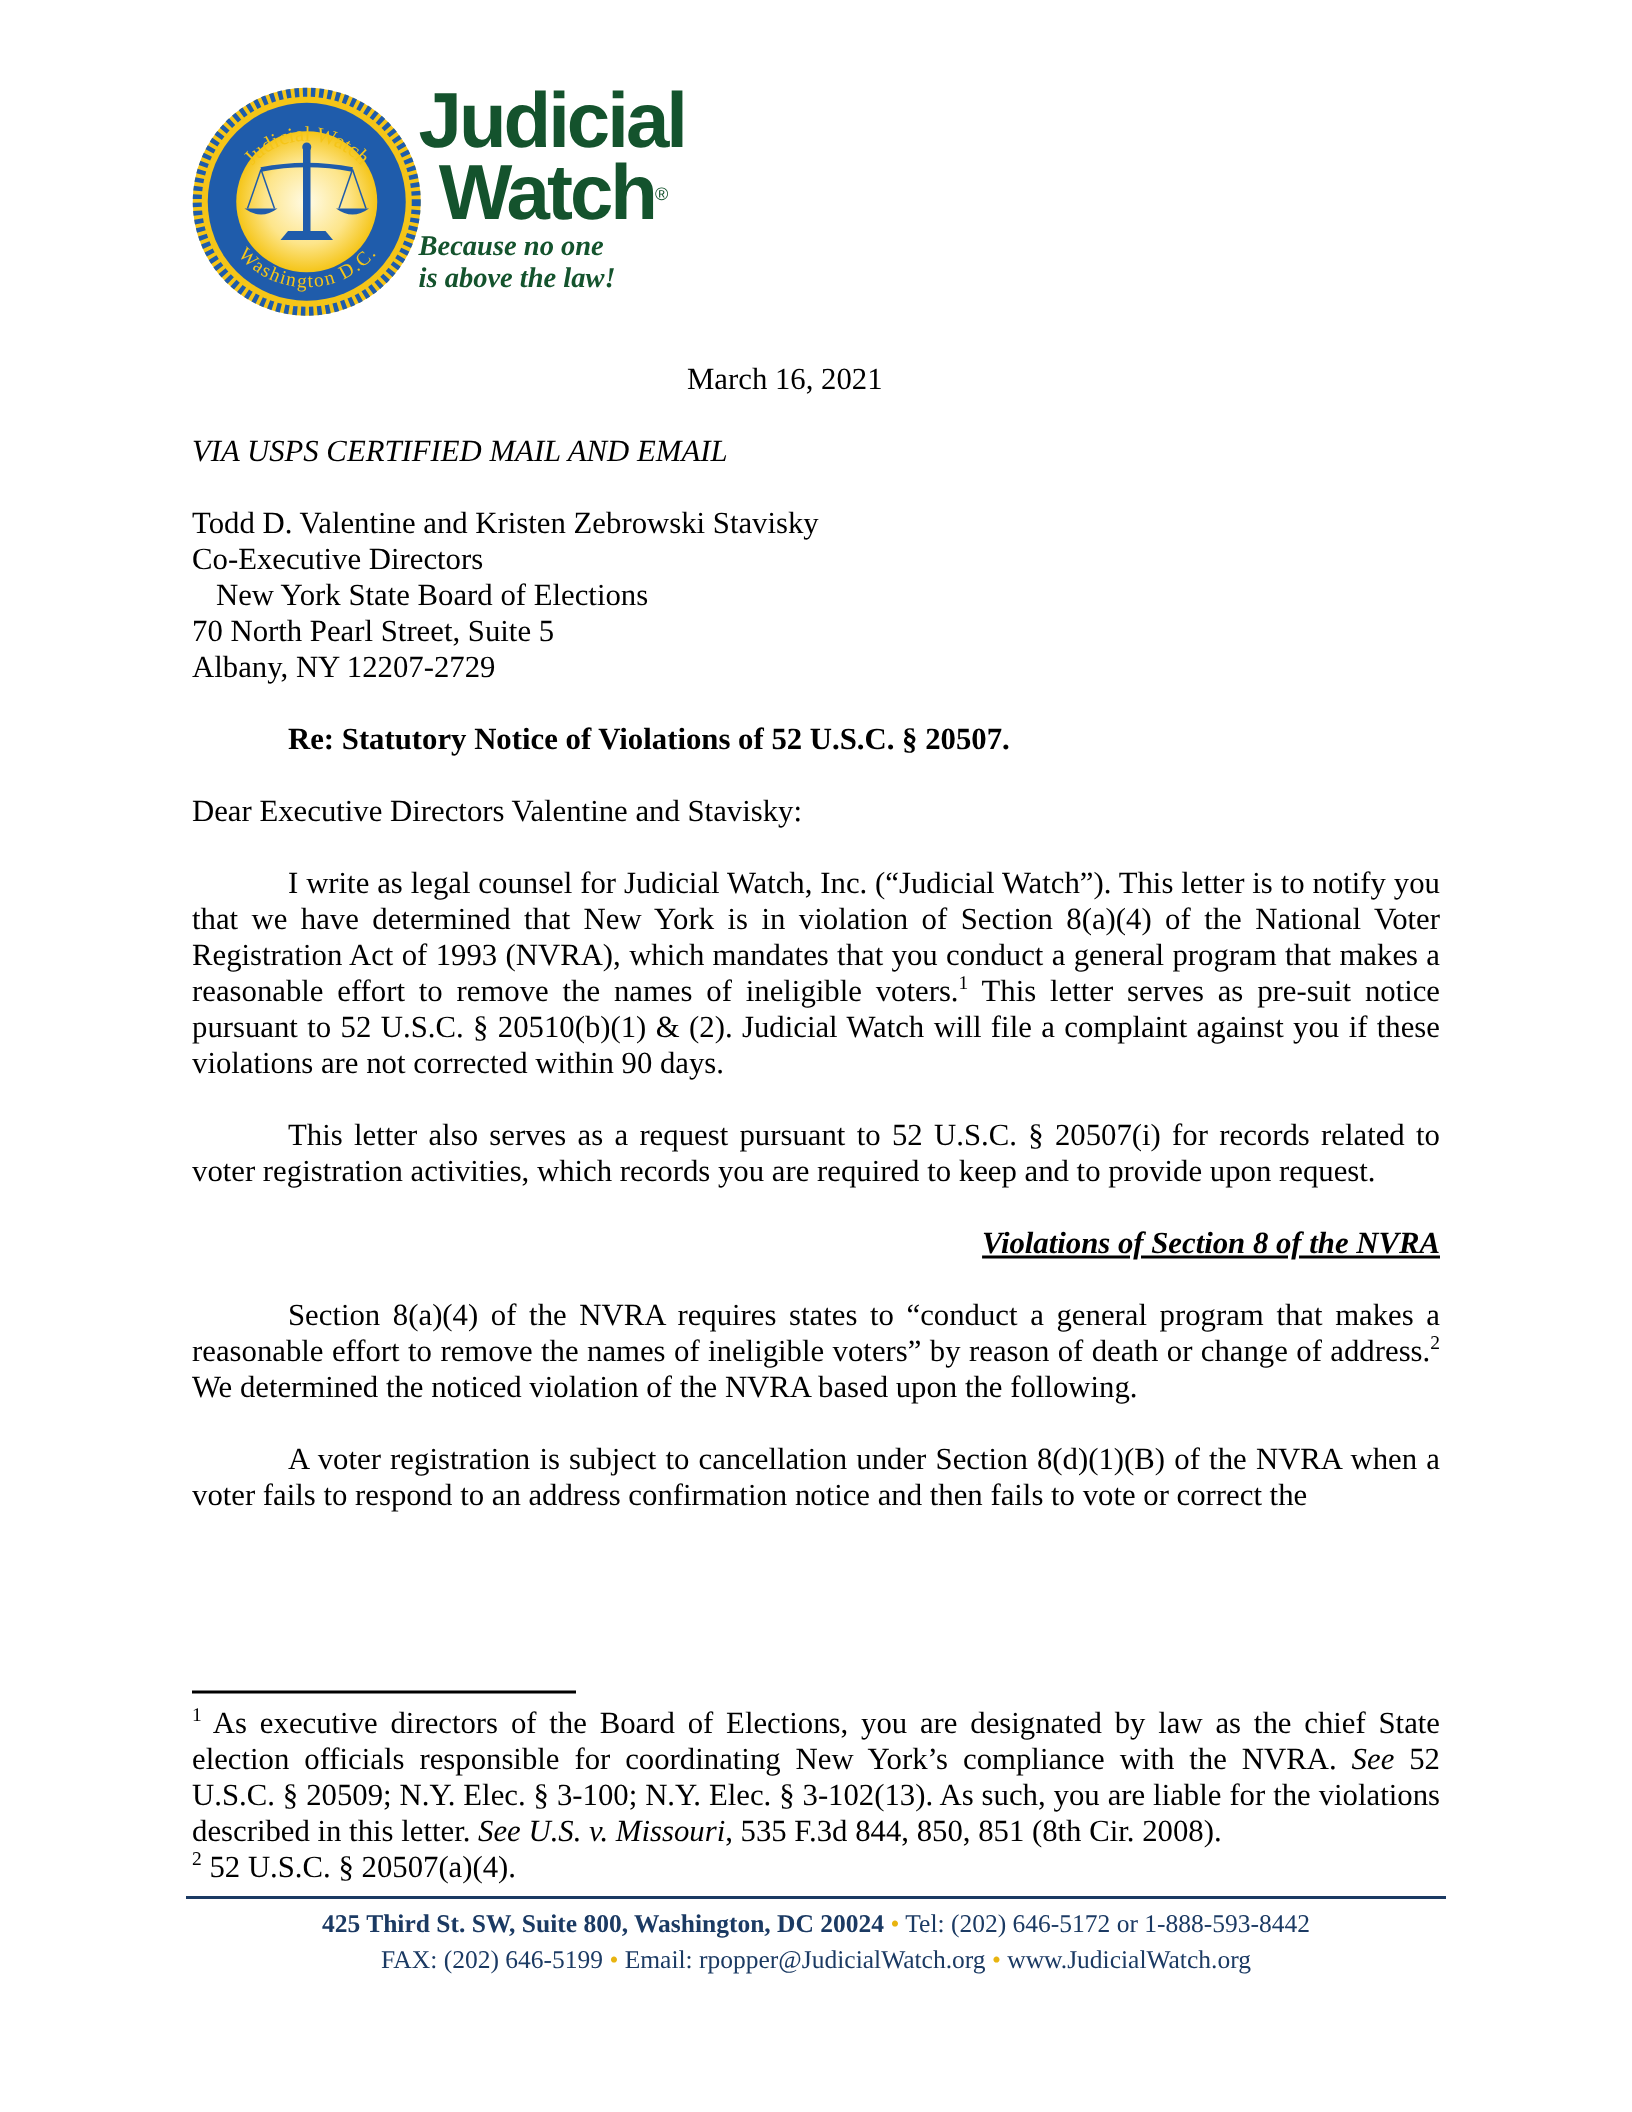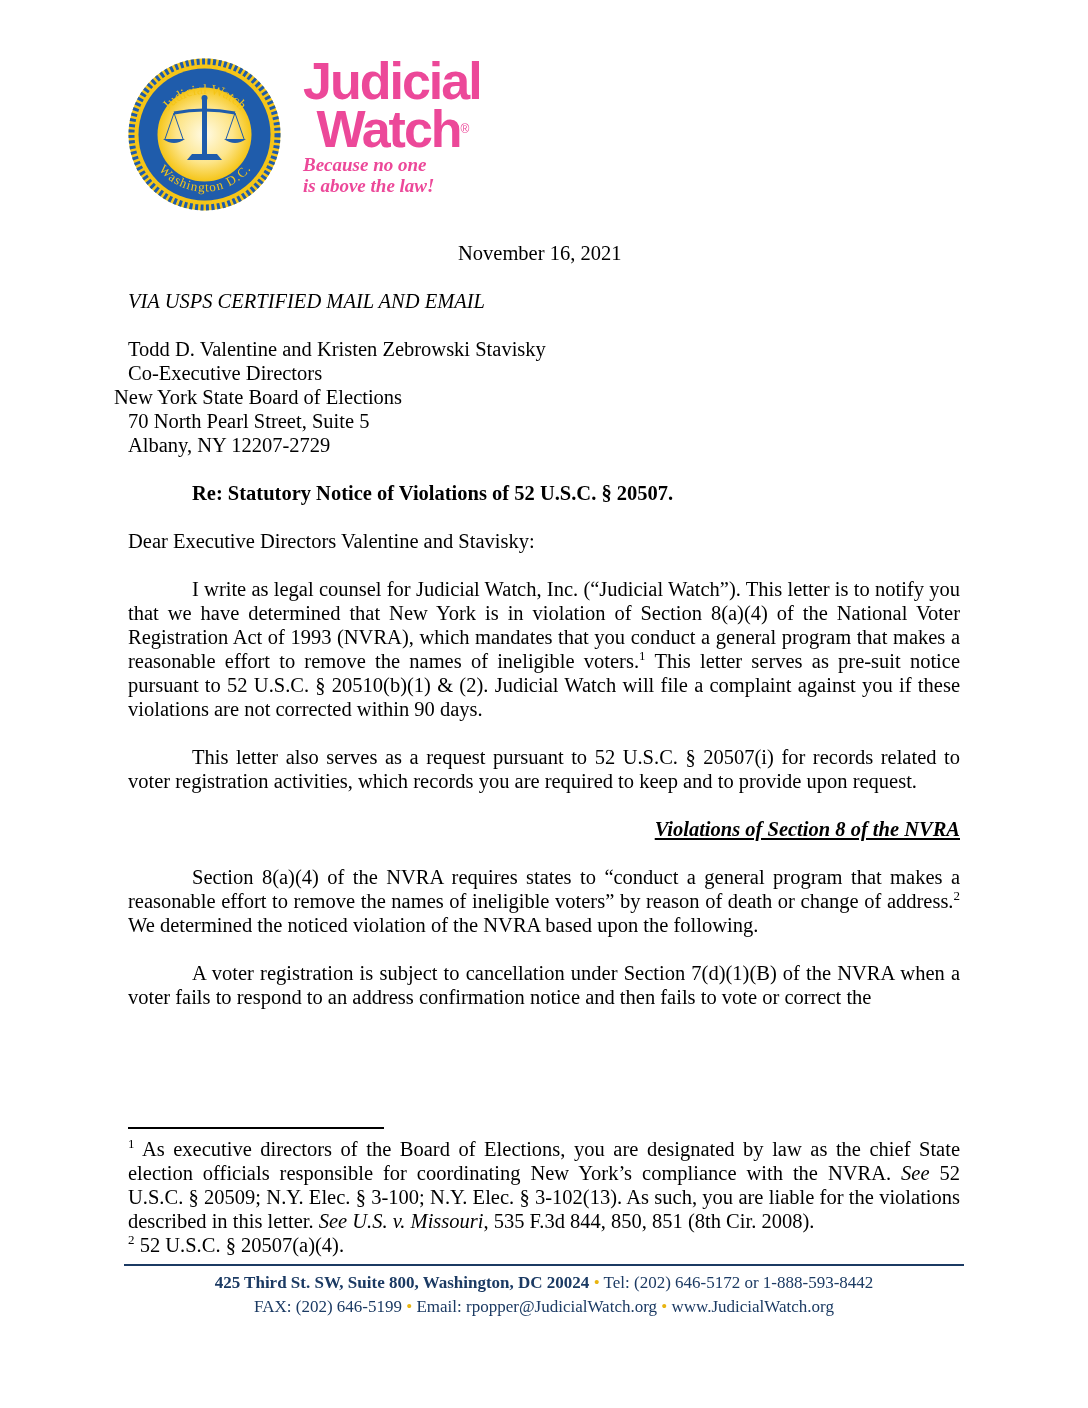--- a/index.html
+++ b/index.html
@@ -4,21 +4,21 @@
   <style>
     html, body { margin: 0; padding: 0; background: #ffffff; }
     body {
       width: 1088px; height: 1408px; position: relative; overflow: hidden;
       font-family: "Liberation Serif", "DejaVu Serif", serif;
       color: #000; font-size: 20.5px;
     }
     .abs { position: absolute; }
     .logo { left: 127px; top: 57px; width: 340px; height: 160px; }
     .seal { position: absolute; left: 0; top: 0; width: 155px; height: 155px; }
-    .brand { position: absolute; left: 176px; top: 0; width: 180px; color: #ec4899; }
+    .brand { position: absolute; left: 152px; top: 0; width: 180px; color: #14532d; }
     .brand .jw1 { font-family: "Liberation Sans", sans-serif; font-weight: bold; font-size: 52px; line-height: 48px; letter-spacing: -2px; display:block; }
     .brand .jw2 { font-family: "Liberation Sans", sans-serif; font-weight: bold; font-size: 52px; line-height: 48px; letter-spacing: -2px; display:block;text-align:center; }
     .brand .reg { font-size: 12px; vertical-align: top; letter-spacing: 0; font-weight: normal; }
     .brand .tag { font-family: "Liberation Serif", serif; font-weight: bold; font-style: italic; font-size: 19px; line-height: 21px; display:block; margin-top: 1px; }
     .line { position: absolute; white-space: nowrap; line-height: 24px; }
     .para { position: absolute; left: 128px; width: 832px; line-height: 24px; text-align: justify; }
     .indent { text-indent: 64px; }
     .sup { font-size: 13px; vertical-align: super; line-height: 0; }
     .fn { position: absolute; left: 128px; width: 832px; line-height: 24px; font-size: 20.5px; text-align: justify; }
     .heading { position: absolute; left: 128px; width: 832px; text-align: right; font-weight: bold; text-decoration: underline; line-height: 24px; font-style: italic; }
@@ -63,45 +63,45 @@
     </g>
   </svg>
   <div class="brand">
     <span class="jw1">Judicial</span>
     <span class="jw2"><span>Watch</span><span class="reg">®</span></span>
     <span class="tag">Because no one</span>
     <span class="tag" style="margin-top:0">is above the law!</span>
   </div>
 </div>
 
-<div class="line" style="left:458px; top:241px;">November 16, 2021</div>
+<div class="line" style="left:458px; top:241px;">March 16, 2021</div>
 
 <div class="line" style="left:128px; top:289px; font-style:italic;">VIA USPS CERTIFIED MAIL AND EMAIL</div>
 
 <div>
   <div class="line" style="left:128px; top:337px;">Todd D. Valentine and Kristen Zebrowski Stavisky</div>
   <div class="line" style="left:128px; top:361px;">Co-Executive Directors</div>
-  <div class="line" style="left:114px; top:385px;">New York State Board of Elections</div>
+  <div class="line" style="left:144px; top:385px;">New York State Board of Elections</div>
   <div class="line" style="left:128px; top:409px;">70 North Pearl Street, Suite 5</div>
   <div class="line" style="left:128px; top:433px;">Albany, NY 12207-2729</div>
 </div>
 
 <div class="line" style="left:192px; top:481px; font-weight:bold;">Re:  Statutory Notice of Violations of 52 U.S.C. § 20507.</div>
 
 <div class="line" style="left:128px; top:529px;">Dear Executive Directors Valentine and Stavisky:</div>
 
 <div class="para indent" style="top:577px;"><span>I write as legal counsel for Judicial Watch, Inc. (“Judicial Watch”).  This letter is to notify you that we have determined that New York is in violation of Section 8(a)(4) of the National Voter Registration Act of 1993 (NVRA), which mandates that you conduct a general program that makes a reasonable effort to remove the names of ineligible voters.</span><span class="sup">1</span><span>  This letter serves as pre-suit notice pursuant to 52 U.S.C. § 20510(b)(1) &amp; (2).  Judicial Watch will file a complaint against you if these violations are not corrected within 90 days.</span></div>
 
 <div class="para indent" style="top:745px;">This letter also serves as a request pursuant to 52 U.S.C. § 20507(i) for records related to voter registration activities, which records you are required to keep and to provide upon request.</div>
 
 <div class="heading" style="top:817px;">Violations of Section 8 of the NVRA</div>
 
 <div class="para indent" style="top:865px;"><span>Section 8(a)(4) of the NVRA requires states to “conduct a general program that makes a reasonable effort to remove the names of ineligible voters” by reason of death or change of address.</span><span class="sup">2</span><span>  We determined the noticed violation of the NVRA based upon the following.</span></div>
 
-<div class="para indent" style="top:961px;">A voter registration is subject to cancellation under Section 7(d)(1)(B) of the NVRA when a voter fails to respond to an address confirmation notice and then fails to vote or correct the</div>
+<div class="para indent" style="top:961px;">A voter registration is subject to cancellation under Section 8(d)(1)(B) of the NVRA when a voter fails to respond to an address confirmation notice and then fails to vote or correct the</div>
 
 <div class="fn-rule"></div>
 
 <div class="fn" style="top:1137px;"><span class="sup">1</span><span> As executive directors of the Board of Elections, you are designated by law as the chief State election officials responsible for coordinating New York’s compliance with the NVRA.  </span><i>See</i><span> 52 U.S.C. § 20509; N.Y. Elec. § 3-100; N.Y. Elec. § 3-102(13).  As such, you are liable for the violations described in this letter.  </span><i>See U.S. v. Missouri</i><span>, 535 F.3d 844, 850, 851 (8th Cir. 2008).</span></div>
 <div class="fn" style="top:1233px;"><span class="sup">2</span><span> 52 U.S.C. § 20507(a)(4).</span></div>
 
 <div class="footer-rule"></div>
 <div class="footer" style="top:1271px;">
   <span class="bold">425 Third St. SW, Suite 800, Washington, DC 20024</span>
   <span class="dot">•</span>

